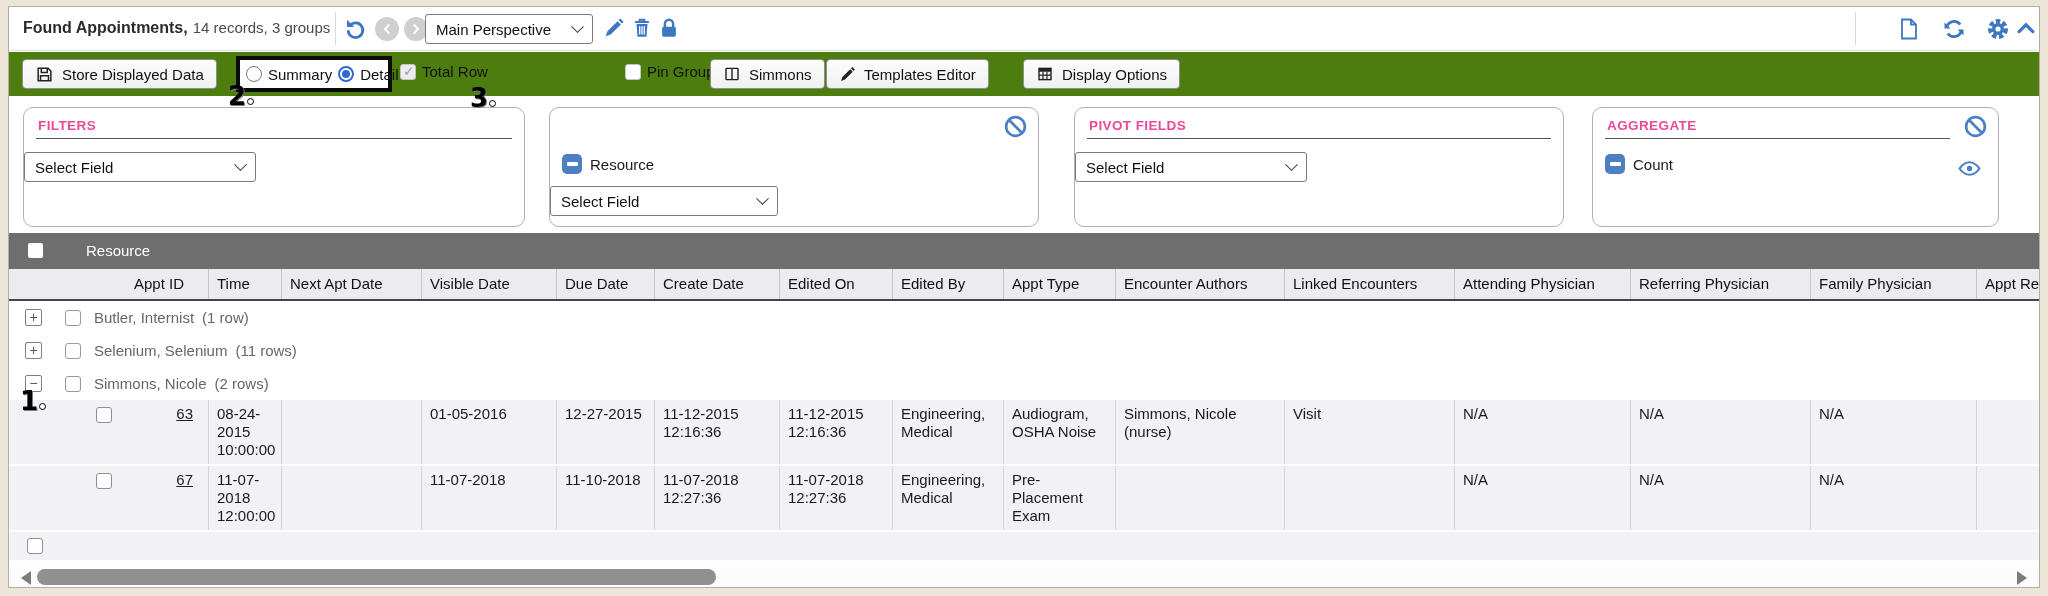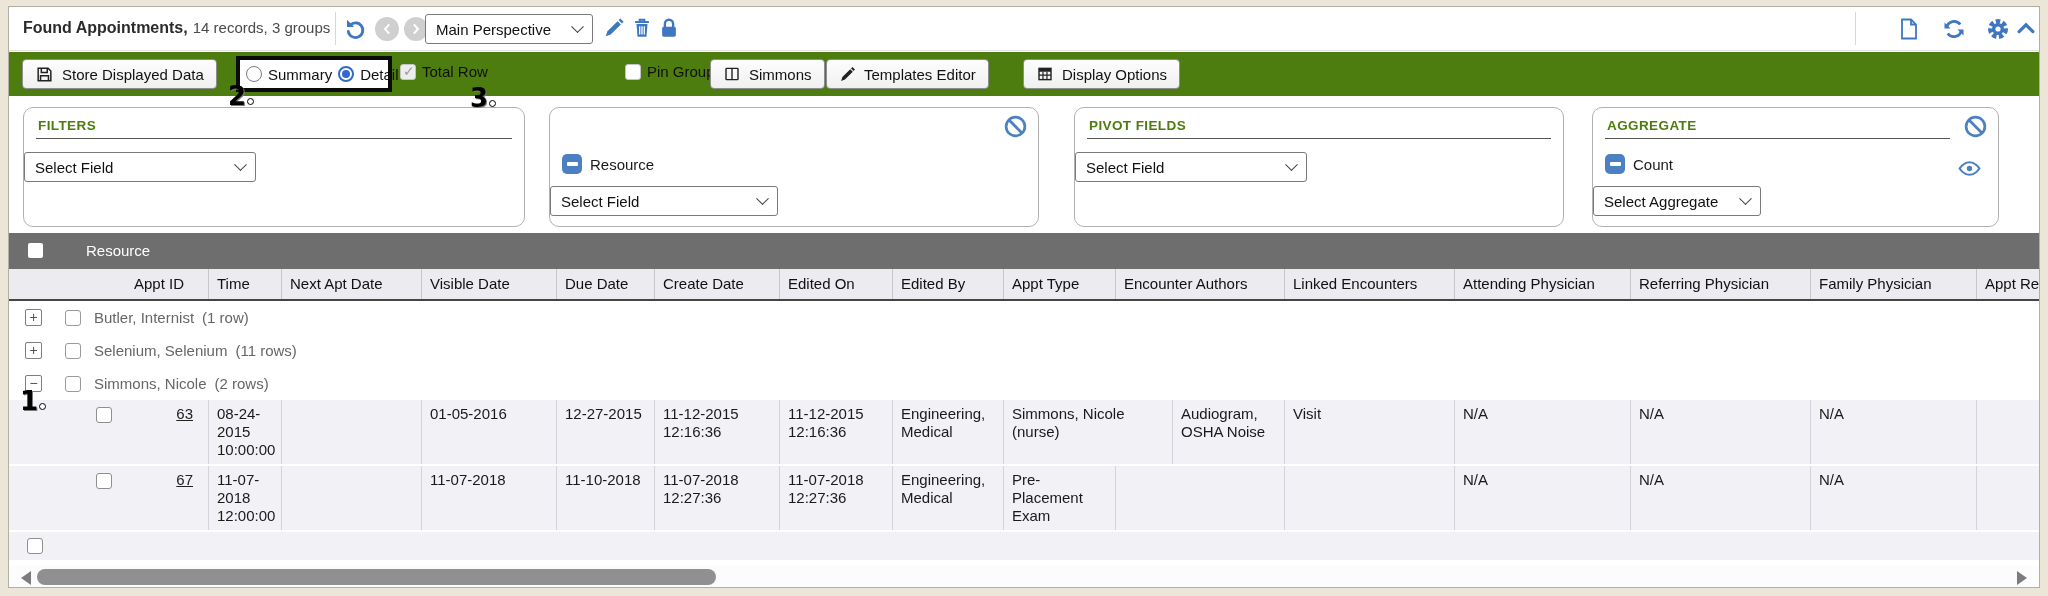--- a/index.html
+++ b/index.html
@@ -34,21 +34,21 @@
   .cb.checked-dim::after { content:"\2713"; position:absolute; left:2px; top:-2px; font-size:14px; color:#9c9c9c; }
   .lab { font-size:15px; color:#111; }
 
   
   .marker { position:absolute; z-index:30; font-family:"DejaVu Sans",sans-serif; font-weight:800; font-size:26px; color:#000; line-height:1; text-shadow:1px 1px 0 #7a7a7a; }
   .marker::after { content:""; display:inline-block; width:5px; height:5px; border:1.5px solid #000; border-radius:50%; margin-left:1px; background:#fff; }
 
   
   .panels { position:absolute; left:0; top:90px; right:0; height:136px; background:#fff; }
   .panel { position:absolute; top:10px; height:120px; border:1px solid #b1b1b1; border-radius:10px; background:#fff; }
-  .panel-head { margin:10px 12px 16px; border-bottom:1px solid #555; padding:0 0 5px 2px; font-weight:bold; font-size:13.5px; letter-spacing:.4px; color:#4d7c0f; }
+  .panel-head { margin:10px 12px 16px; border-bottom:1px solid #555; padding:0 0 5px 2px; font-weight:bold; font-size:13.5px; letter-spacing:.4px; color:#ec4899; }
   .p-filters { left:14px; width:502px; }
   .p-group { left:540px; width:490px; }
   .p-pivot { left:1065px; width:490px; }
   .p-agg { left:1583px; width:407px; }
   .panel .select { position:absolute; left:0; }
   .sel-top { top:44px; width:232px; }
   .sel-low { top:78px; width:228px; }
   .sel-agg { top:78px; width:168px; }
   .chip { position:absolute; left:12px; top:46px; display:flex; align-items:center; gap:8px; }
   .minus-sq { width:20px; height:20px; border-radius:5px; background:#4c80c2; position:relative; flex:none; }
@@ -276,24 +276,20 @@
       <div class="chip">
         <span class="minus-sq"></span>
         <span>Count</span>
       </div>
       <span class="eye-ic">
         <svg viewBox="0 0 24 24" width="25" height="25">
             <path d="M2.5 12S6.5 6 12 6s9.5 6 9.5 6-4 6-9.5 6S2.5 12 2.5 12z" fill="none" stroke="#4c80c2" stroke-width="2"></path>
             <circle cx="12" cy="12" r="2.6" fill="#4c80c2"></circle>
           </svg>
       </span>
-      <div class="select sel-agg">
-        <span>Select Aggregate</span>
-        <span class="chev"></span>
-      </div>
     </div>
   </div>
 
   <div class="grid">
 
     <div class="group-bar">
       <span class="wcb"></span>
       <span class="glabel">Resource</span>
     </div>
 
@@ -339,22 +335,22 @@
         <span class="cb"></span>
         <span class="idlink">63</span>
       </div>
       <div class="dcell c1">08-24-2015 10:00:00</div>
       <div class="dcell c2"></div>
       <div class="dcell c3">01-05-2016</div>
       <div class="dcell c4">12-27-2015</div>
       <div class="dcell c5">11-12-2015 12:16:36</div>
       <div class="dcell c6">11-12-2015 12:16:36</div>
       <div class="dcell c7">Engineering, Medical</div>
+      <div class="dcell c8">Audiogram, OSHA Noise</div>
       <div class="dcell c9">Simmons, Nicole (nurse)</div>
-      <div class="dcell c8">Audiogram, OSHA Noise</div>
       <div class="dcell c10">Visit</div>
       <div class="dcell c11">N/A</div>
       <div class="dcell c12">N/A</div>
       <div class="dcell c13">N/A</div>
       <div class="dcell c14" style="border-right:none"></div>
     </div>
 
     <div class="drow">
       <div class="dcell c0 idcell">
         <span class="cb"></span>

